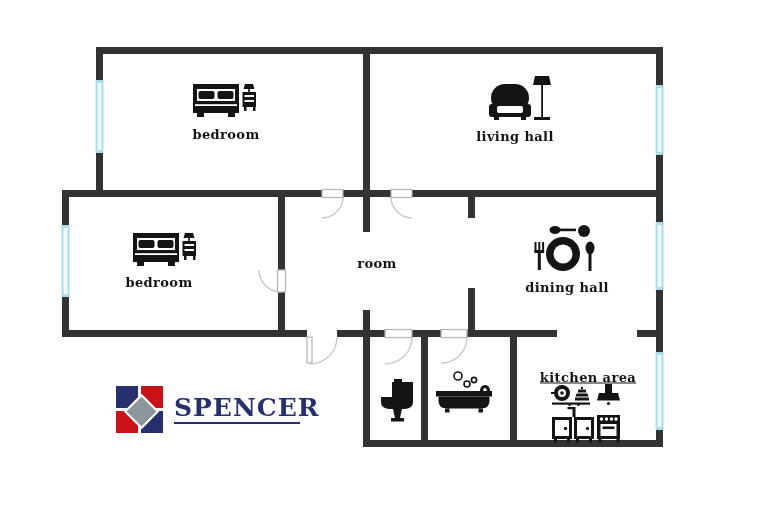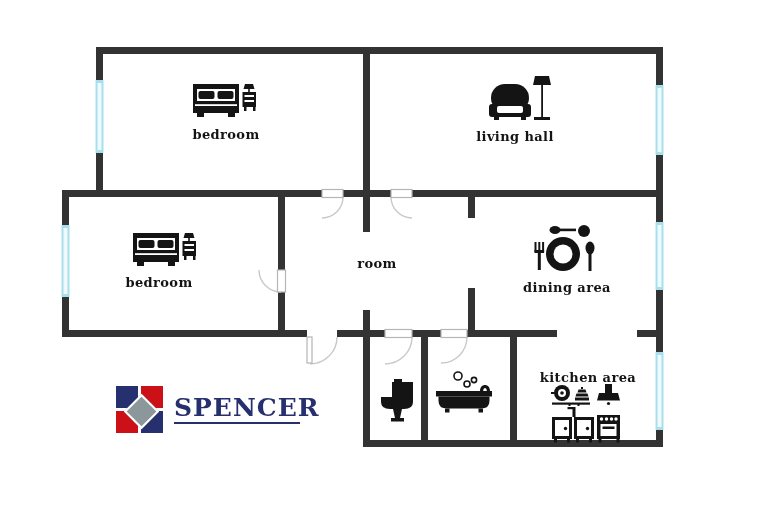--- a/index.html
+++ b/index.html
@@ -230,22 +230,22 @@
       <use href="#toilet" x="380" y="379"></use>
       <use href="#bathtub" x="436" y="371"></use>
       <use href="#kitchenset" x="551" y="384"></use>
     </g>
   </svg>
 
   <div class="room-label" style="left:226px;top:134px;">bedroom</div>
   <div class="room-label" style="left:515px;top:136px;">living hall</div>
   <div class="room-label" style="left:159px;top:282px;">bedroom</div>
   <div class="room-label" style="left:377px;top:263px;">room</div>
-  <div class="room-label" style="left:567px;top:287px;">dining area</div>
-  <div class="room-label" style="left:588px;top:377px;">kitchen area</div>
+  <div class="room-label" style="left:567px;top:287px;">dining hall</div>
+  <div class="room-label" style="left:588px;top:377px;text-decoration:underline;">kitchen area</div>
 
   <div class="logo">
     <div class="logo-mark">
       <span class="sq tl"></span>
       <span class="sq tr"></span>
       <span class="sq bl"></span>
       <span class="sq br"></span>
       <span class="diamond"></span>
     </div>
     <div class="logo-text">

